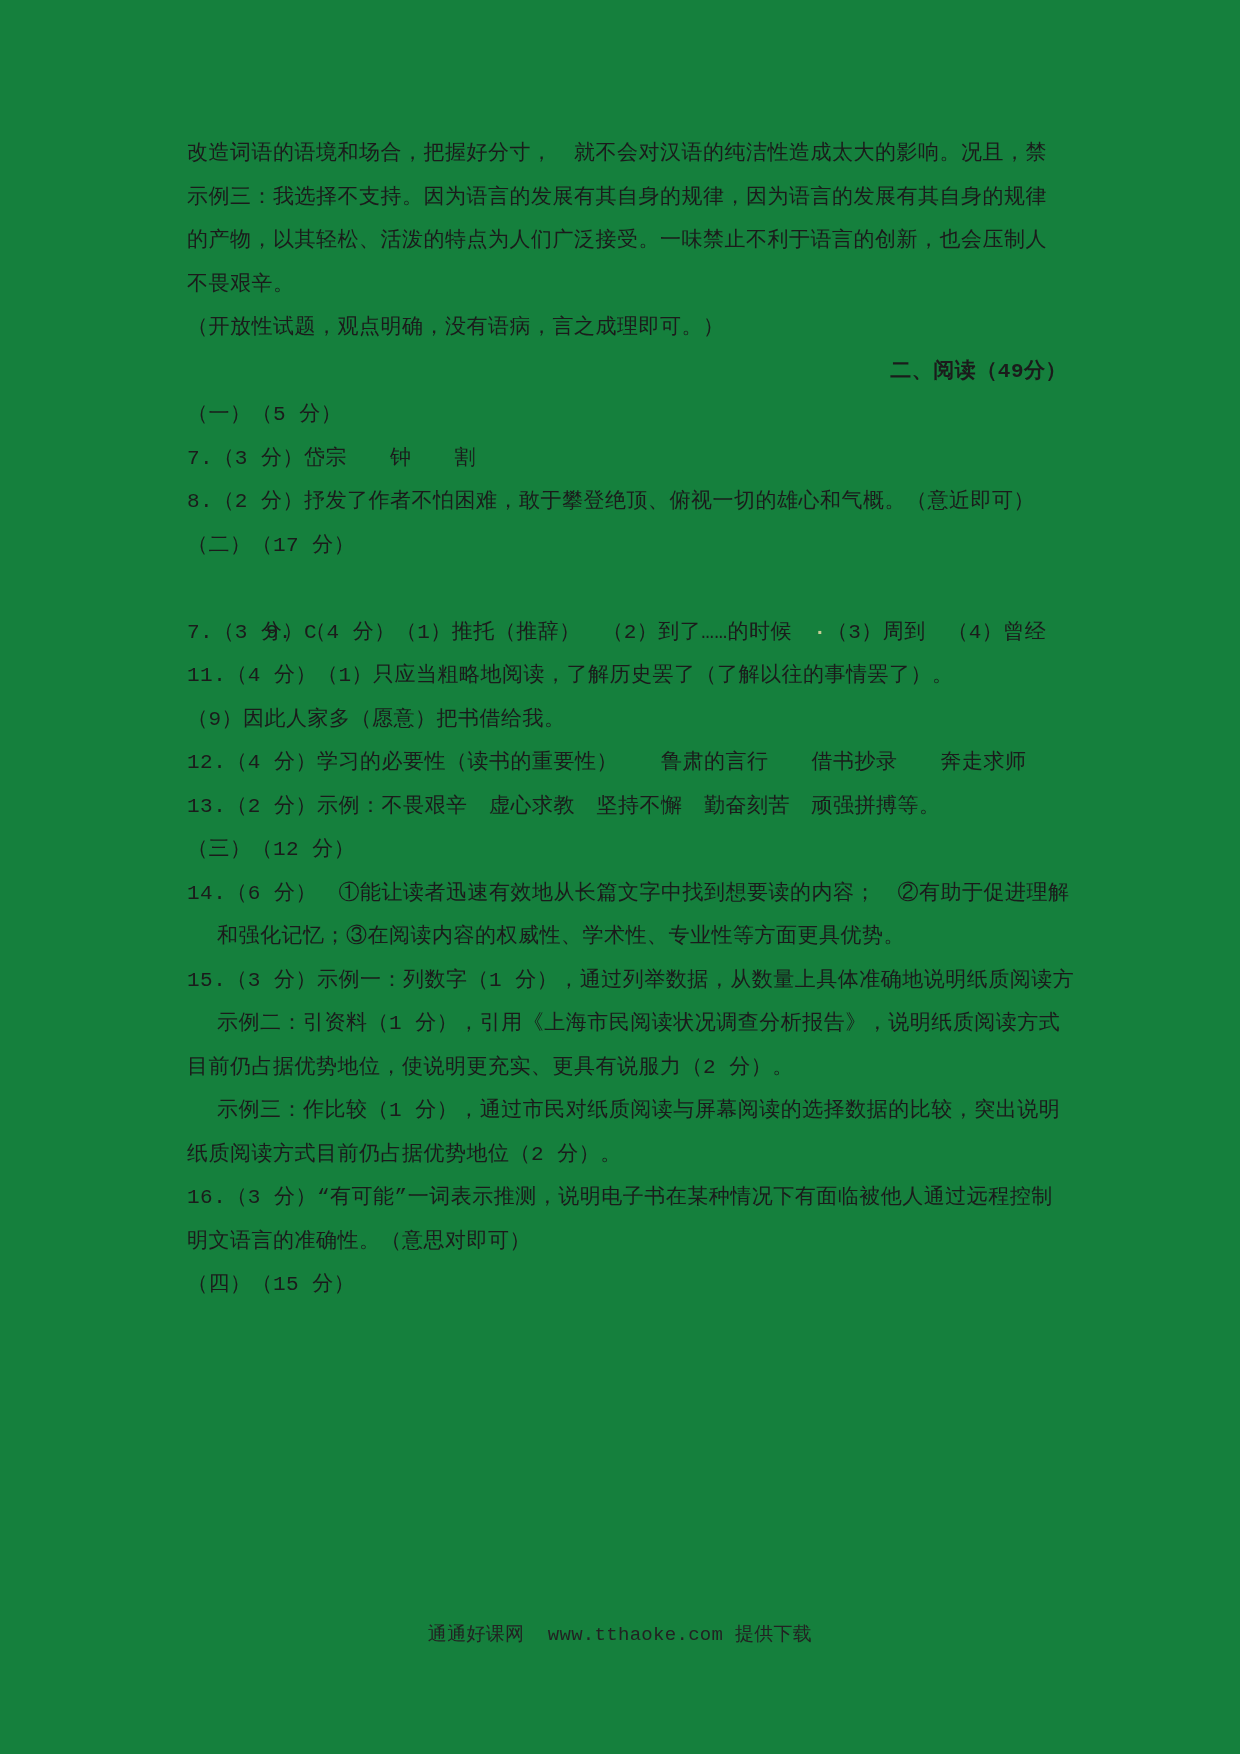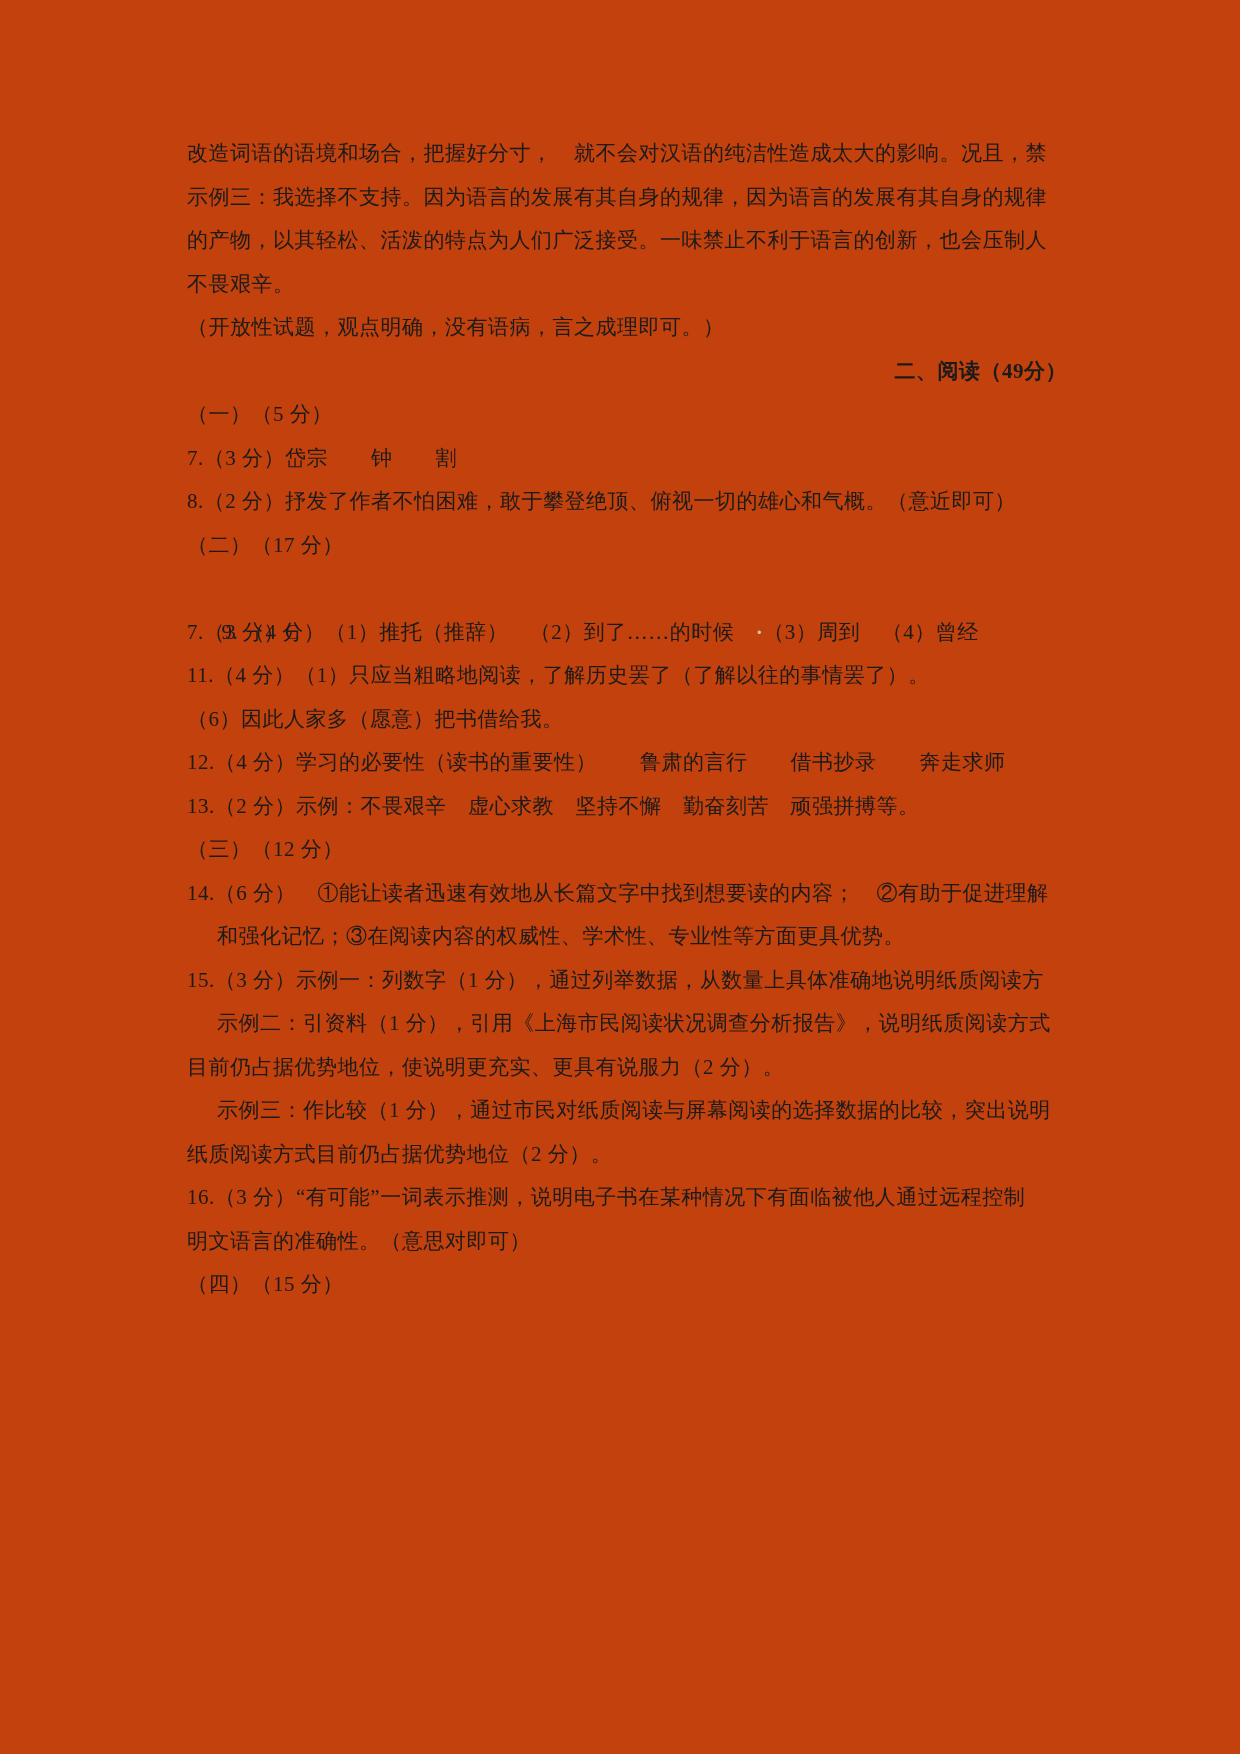--- a/index.html
+++ b/index.html
@@ -4,23 +4,23 @@
 <style>
   html, body {
     margin: 0;
     padding: 0;
     background: #ffffff;
   }
   .page {
     position: relative;
     width: 1240px;
     height: 1754px;
-    background: #c2410c;
+    background: #15803d;
     overflow: hidden;
-    font-family: Liberation Serif, serif;
+    font-family: Liberation Mono, monospace;
     color: #1b1b1b;
   }
   .doc {
     position: absolute;
     left: 187px;
     top: 132px;
     width: 880px;
   }
   .line {
     height: 43.5px;
@@ -66,29 +66,30 @@
     <div class="line bold">二、阅读（49分）</div>
     <div class="line">（一）（5 分）</div>
     <div class="line">7.（3 分）岱宗　　钟　　割</div>
     <div class="line">8.（2 分）抒发了作者不怕困难，敢于攀登绝顶、俯视一切的雄心和气概。（意近即可）</div>
     <div class="line">（二）（17 分）</div>
     <div class="line">
       <span>9. （4 分）（1）推托（推辞）　（2）到了……的时候　</span><span class="stray-dot">·</span><span>（3）周到　（4）曾经</span>
     </div>
     <div class="line">7.（3 分）C</div>
     <div class="line">11.（4 分）（1）只应当粗略地阅读，了解历史罢了（了解以往的事情罢了）。</div>
-    <div class="line">（6）因此人家多（愿意）把书借给我。</div>
+    <div class="line">（9）因此人家多（愿意）把书借给我。</div>
     <div class="line">12.（4 分）学习的必要性（读书的重要性）　　鲁肃的言行　　借书抄录　　奔走求师</div>
     <div class="line">13.（2 分）示例：不畏艰辛　虚心求教　坚持不懈　勤奋刻苦　顽强拼搏等。</div>
     <div class="line">（三）（12 分）</div>
     <div class="line">14.（6 分）　①能让读者迅速有效地从长篇文字中找到想要读的内容；　②有助于促进理解</div>
     <div class="line indent">和强化记忆；③在阅读内容的权威性、学术性、专业性等方面更具优势。</div>
     <div class="line">15.（3 分）示例一：列数字（1 分），通过列举数据，从数量上具体准确地说明纸质阅读方</div>
     <div class="line indent">示例二：引资料（1 分），引用《上海市民阅读状况调查分析报告》，说明纸质阅读方式</div>
     <div class="line">目前仍占据优势地位，使说明更充实、更具有说服力（2 分）。</div>
     <div class="line indent">示例三：作比较（1 分），通过市民对纸质阅读与屏幕阅读的选择数据的比较，突出说明</div>
     <div class="line">纸质阅读方式目前仍占据优势地位（2 分）。</div>
     <div class="line">16.（3 分）“有可能”一词表示推测，说明电子书在某种情况下有面临被他人通过远程控制</div>
     <div class="line">明文语言的准确性。（意思对即可）</div>
     <div class="line">（四）（15 分）</div>
   </div>
 
+  <div class="footer">通通好课网  www.tthaoke.com 提供下载</div>
 </div>
 
 </body></html>

